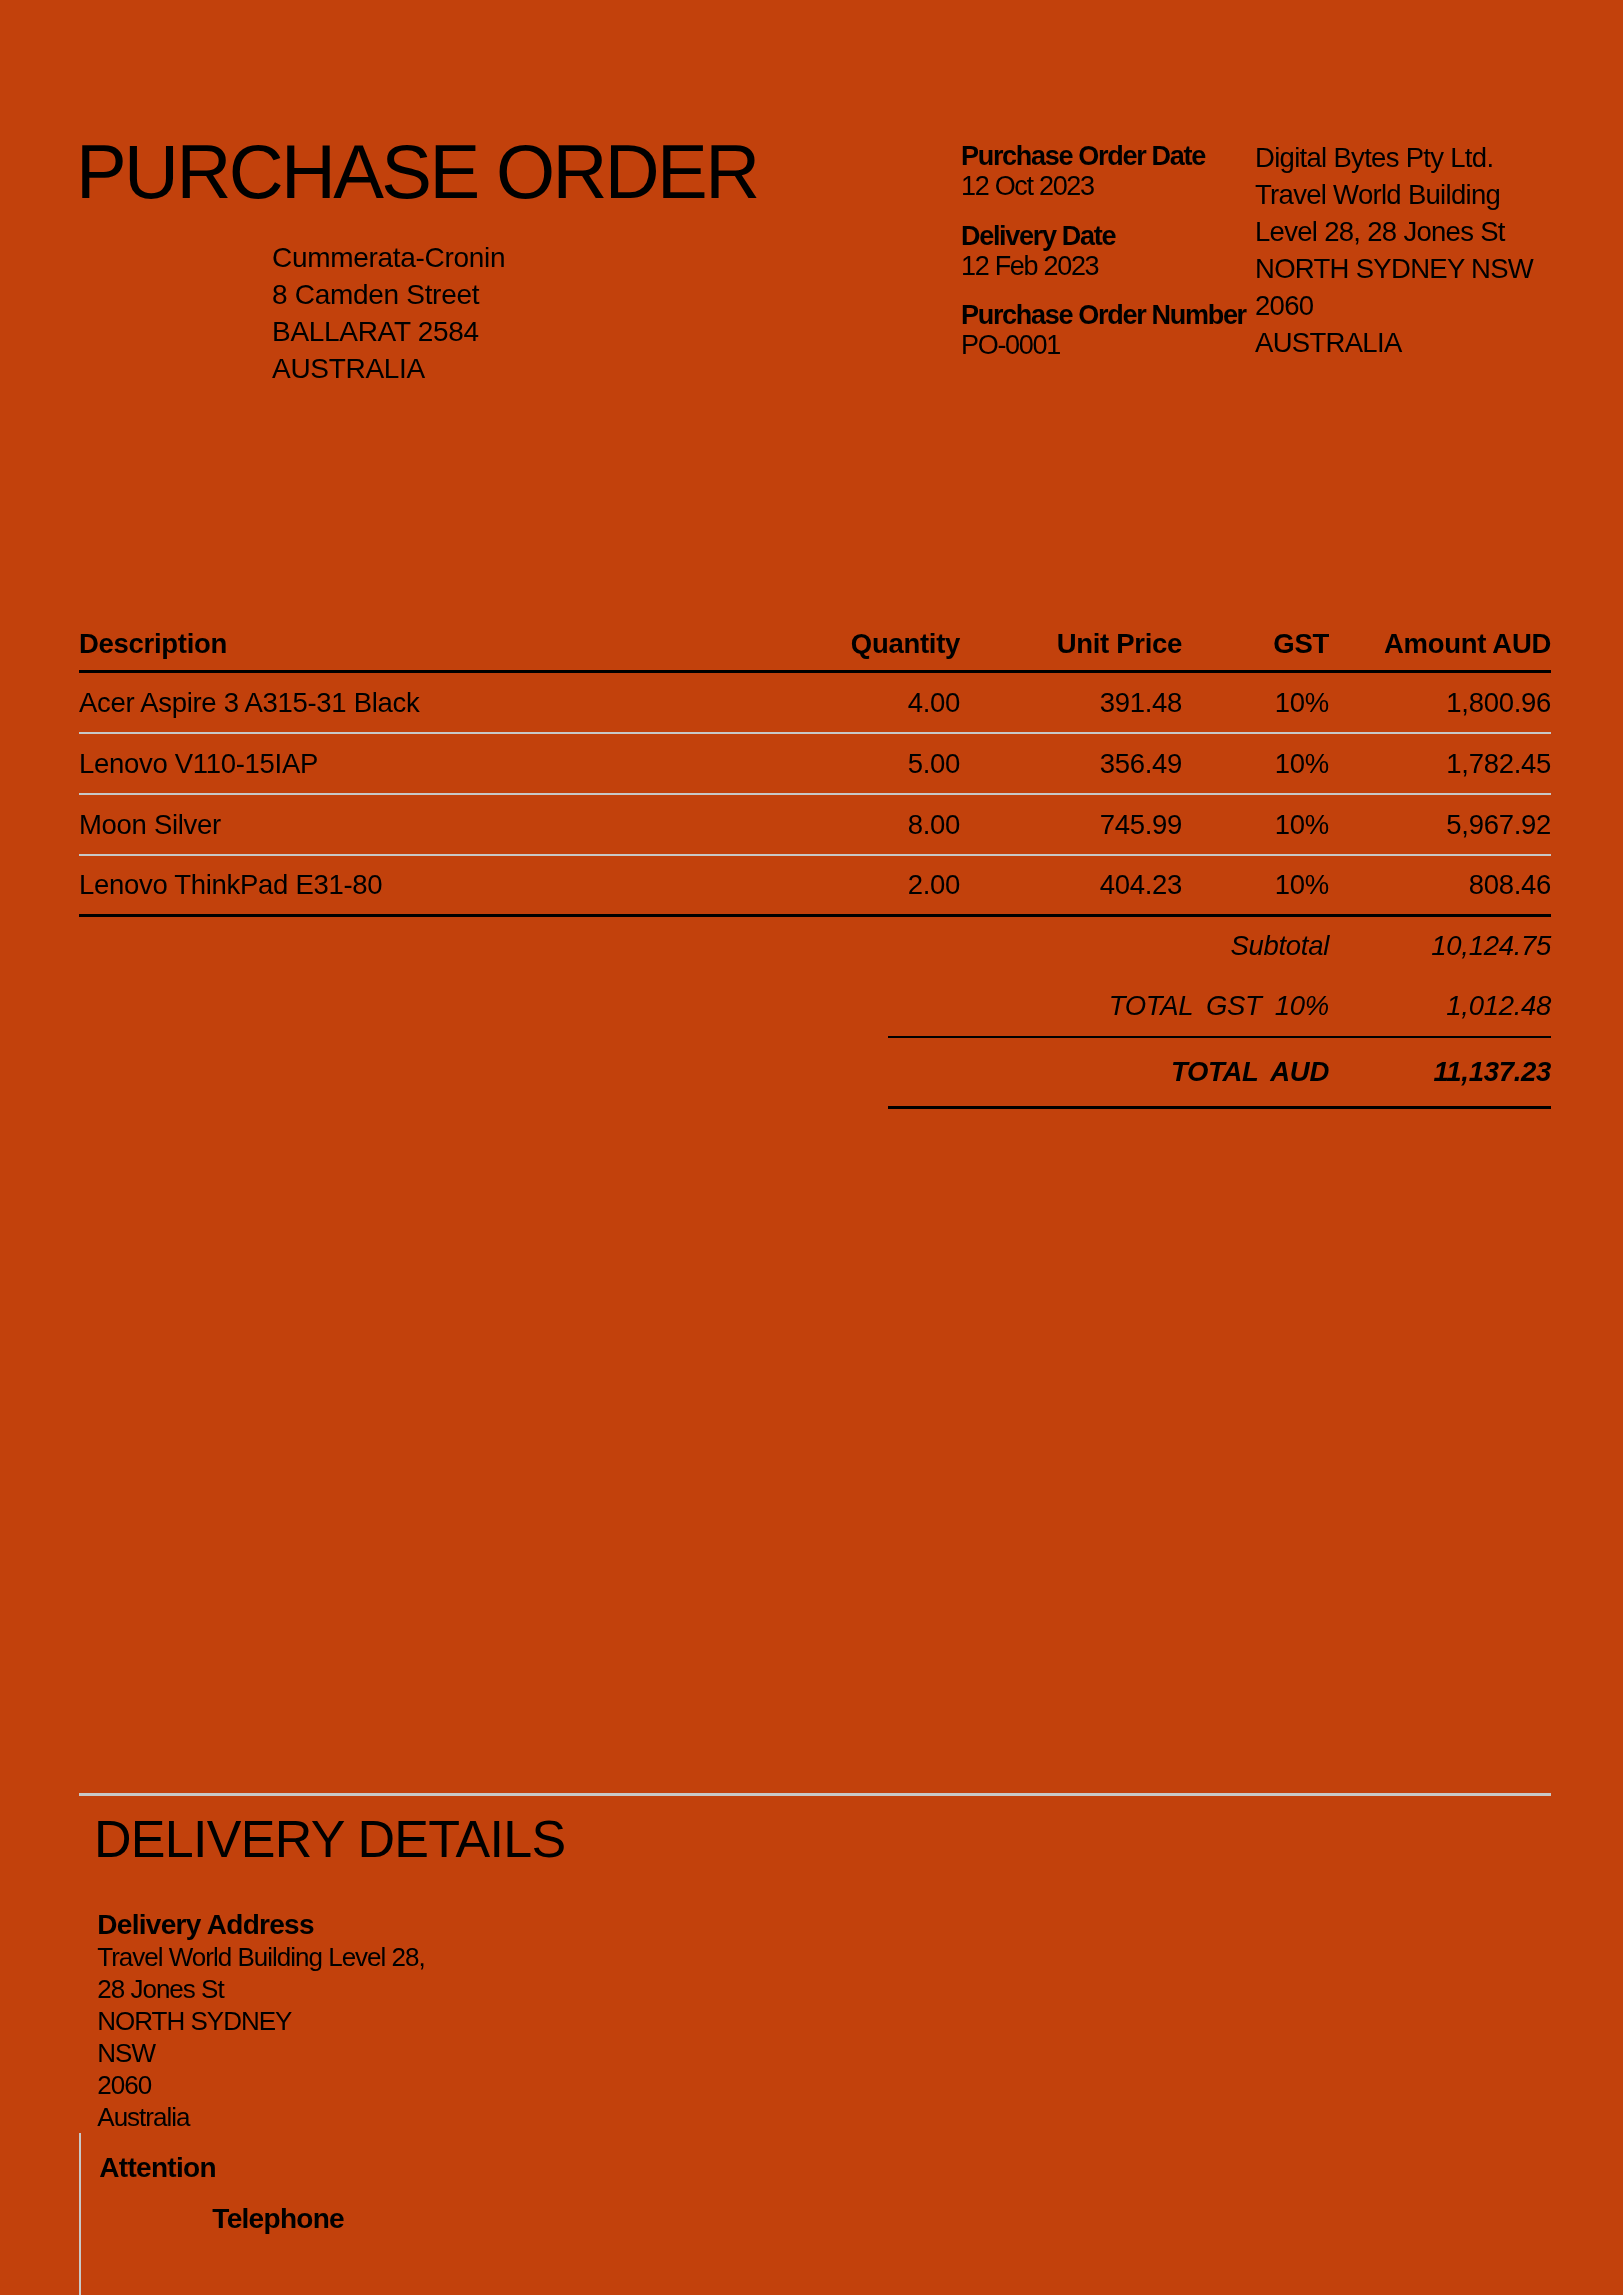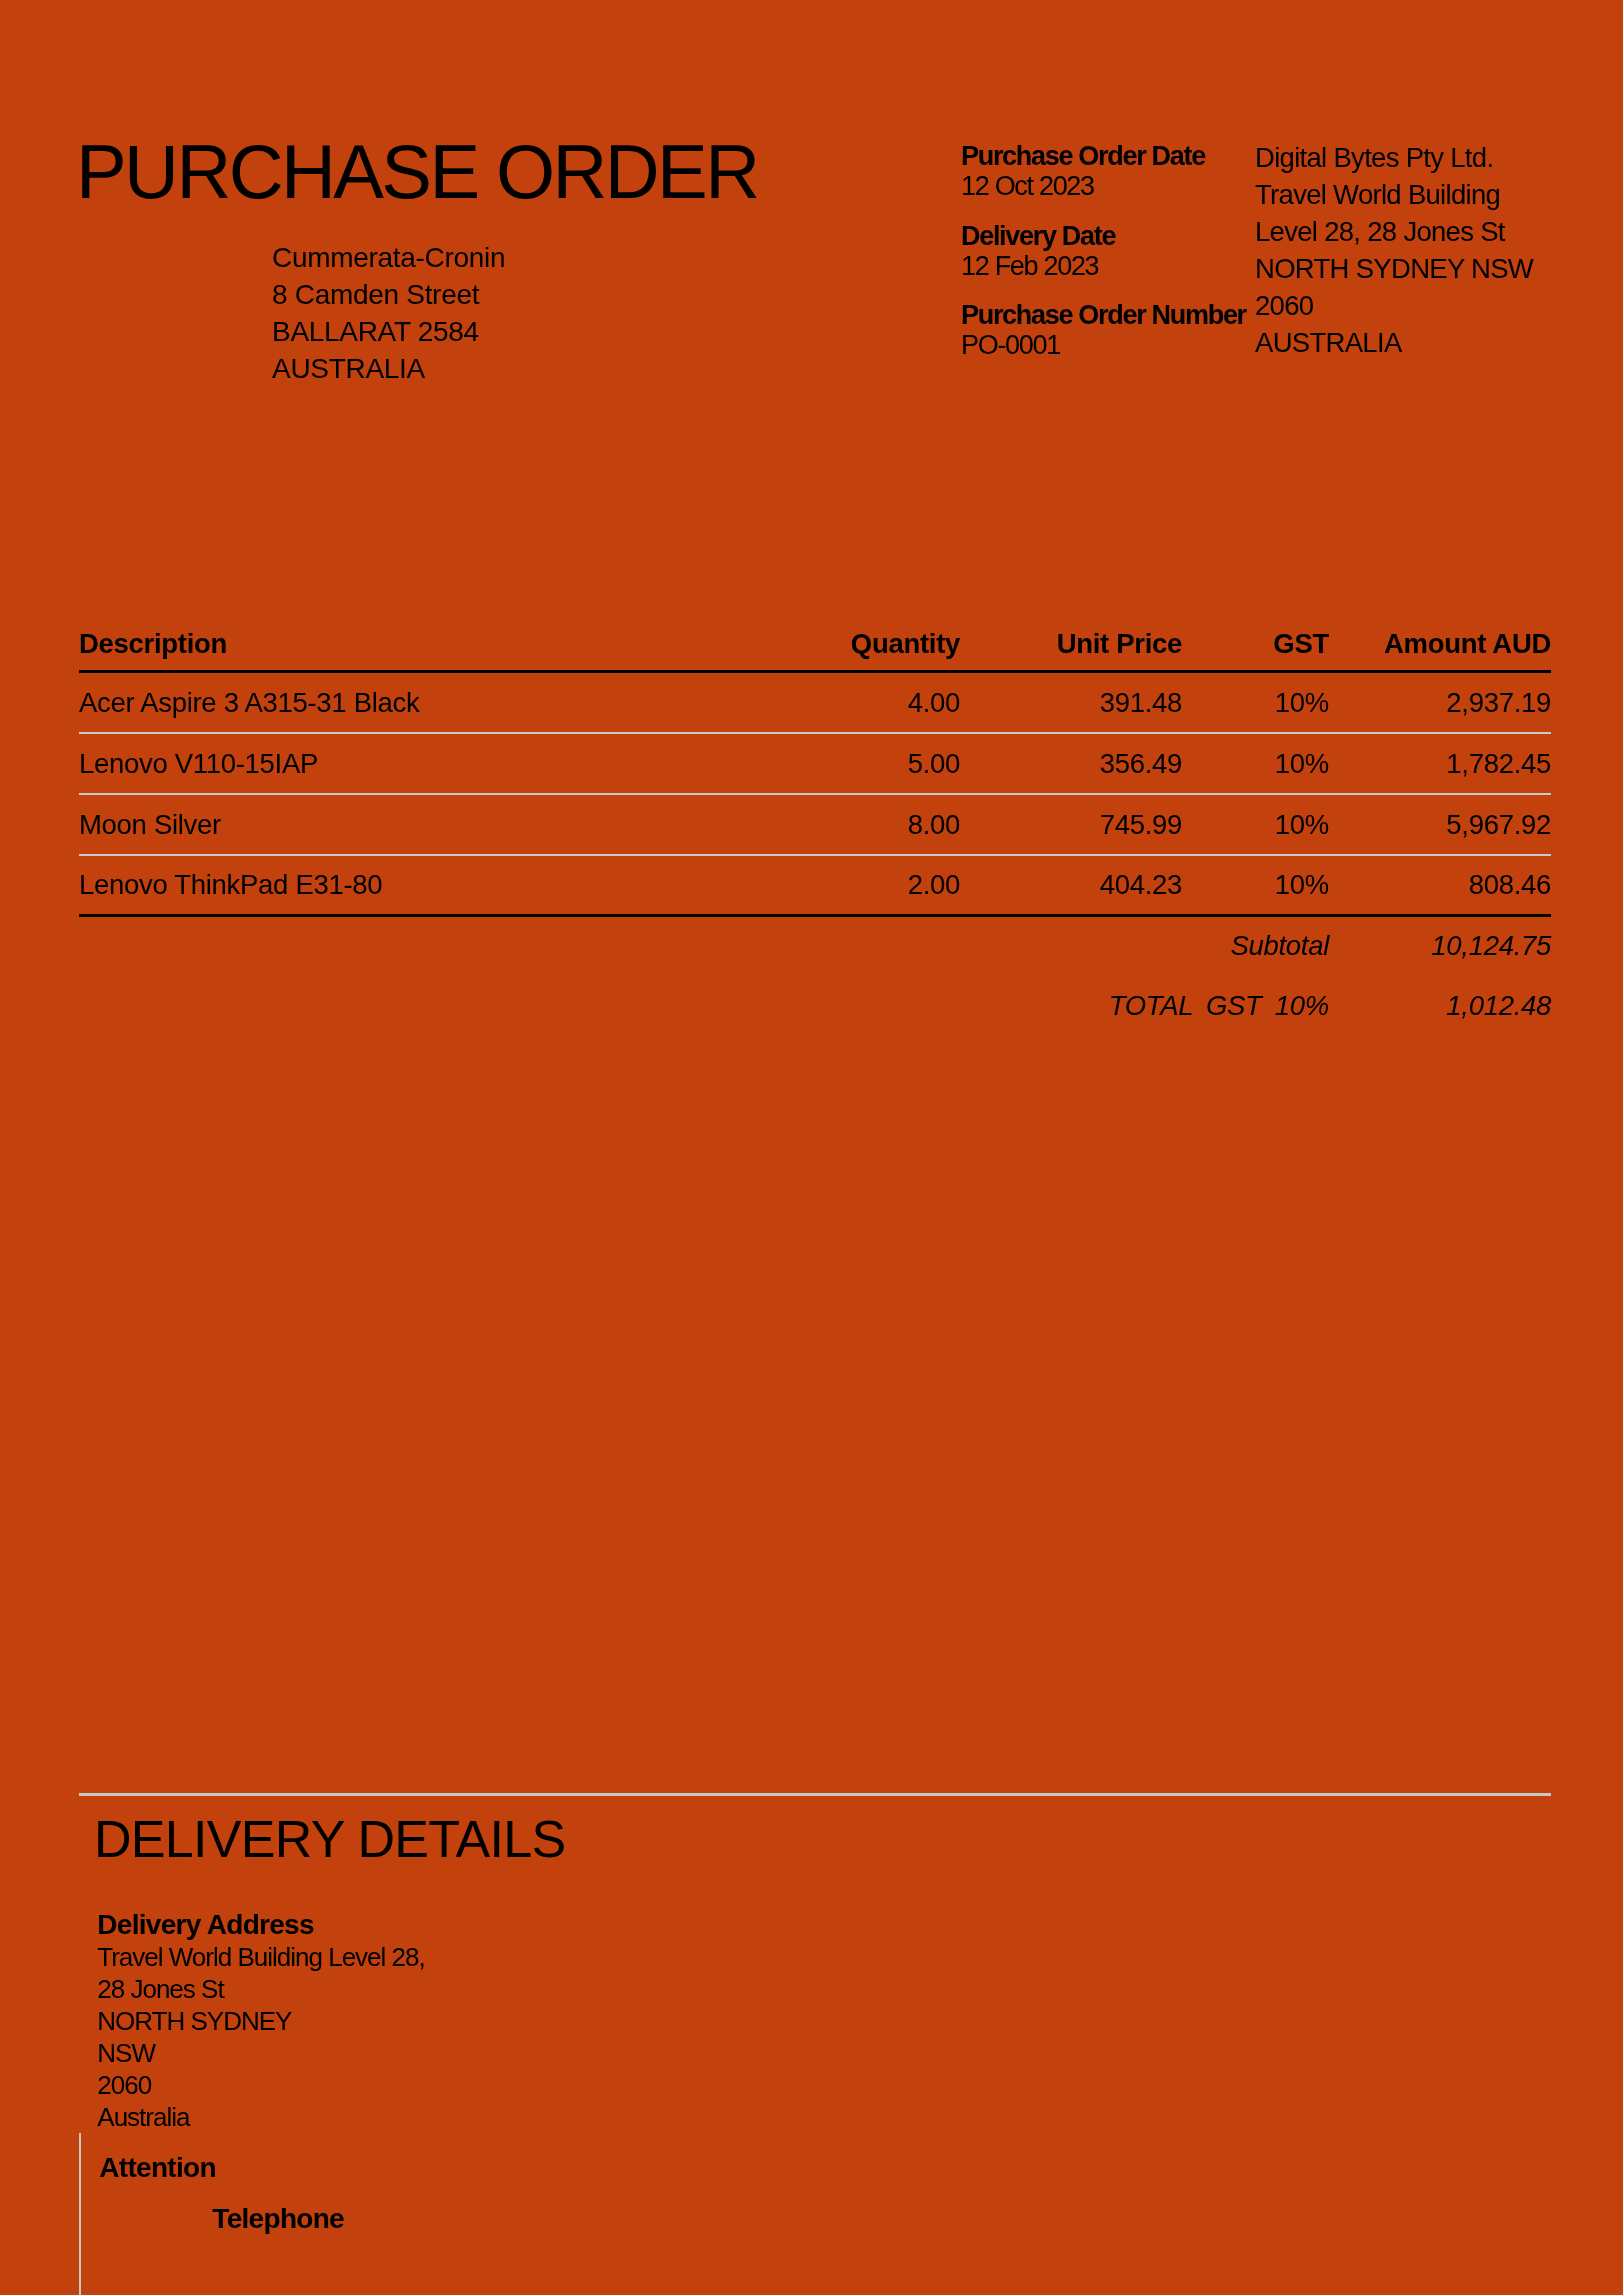--- a/index.html
+++ b/index.html
@@ -132,21 +132,21 @@
       <div class="c-unit">Unit Price</div>
       <div class="c-gst">GST</div>
       <div class="c-amt">Amount AUD</div>
     </div>
 
     <div class="trow">
       <div class="c-desc">Acer Aspire 3 A315-31 Black</div>
       <div class="c-qty">4.00</div>
       <div class="c-unit">391.48</div>
       <div class="c-gst">10%</div>
-      <div class="c-amt">2,937.19</div>
+      <div class="c-amt">1,800.96</div>
     </div>
     <div class="trow">
       <div class="c-desc">Lenovo V110-15IAP</div>
       <div class="c-qty">5.00</div>
       <div class="c-unit">356.49</div>
       <div class="c-gst">10%</div>
       <div class="c-amt">1,782.45</div>
     </div>
     <div class="trow">
       <div class="c-desc">Moon Silver</div>
@@ -165,20 +165,26 @@
   </div>
 
   <div class="totals">
     <div class="totrow">
       <div class="tot-label">Subtotal</div>
       <div class="tot-value">10,124.75</div>
     </div>
     <div class="totrow">
       <div class="tot-label sp">TOTAL GST 10%</div>
       <div class="tot-value">1,012.48</div>
+    </div>
+    <div class="grand-wrap">
+      <div class="totrow">
+        <div class="tot-label sp">TOTAL AUD</div>
+        <div class="tot-value">11,137.23</div>
+      </div>
     </div>
   </div>
 
   <div class="delivery-rule"></div>
   <div class="delivery-title">DELIVERY DETAILS</div>
 
   <div class="delivery-cols">
     <div class="dcol1">
       <div class="dlabel">Delivery Address</div>
       <div class="dtext">Travel World Building Level 28,</div>

